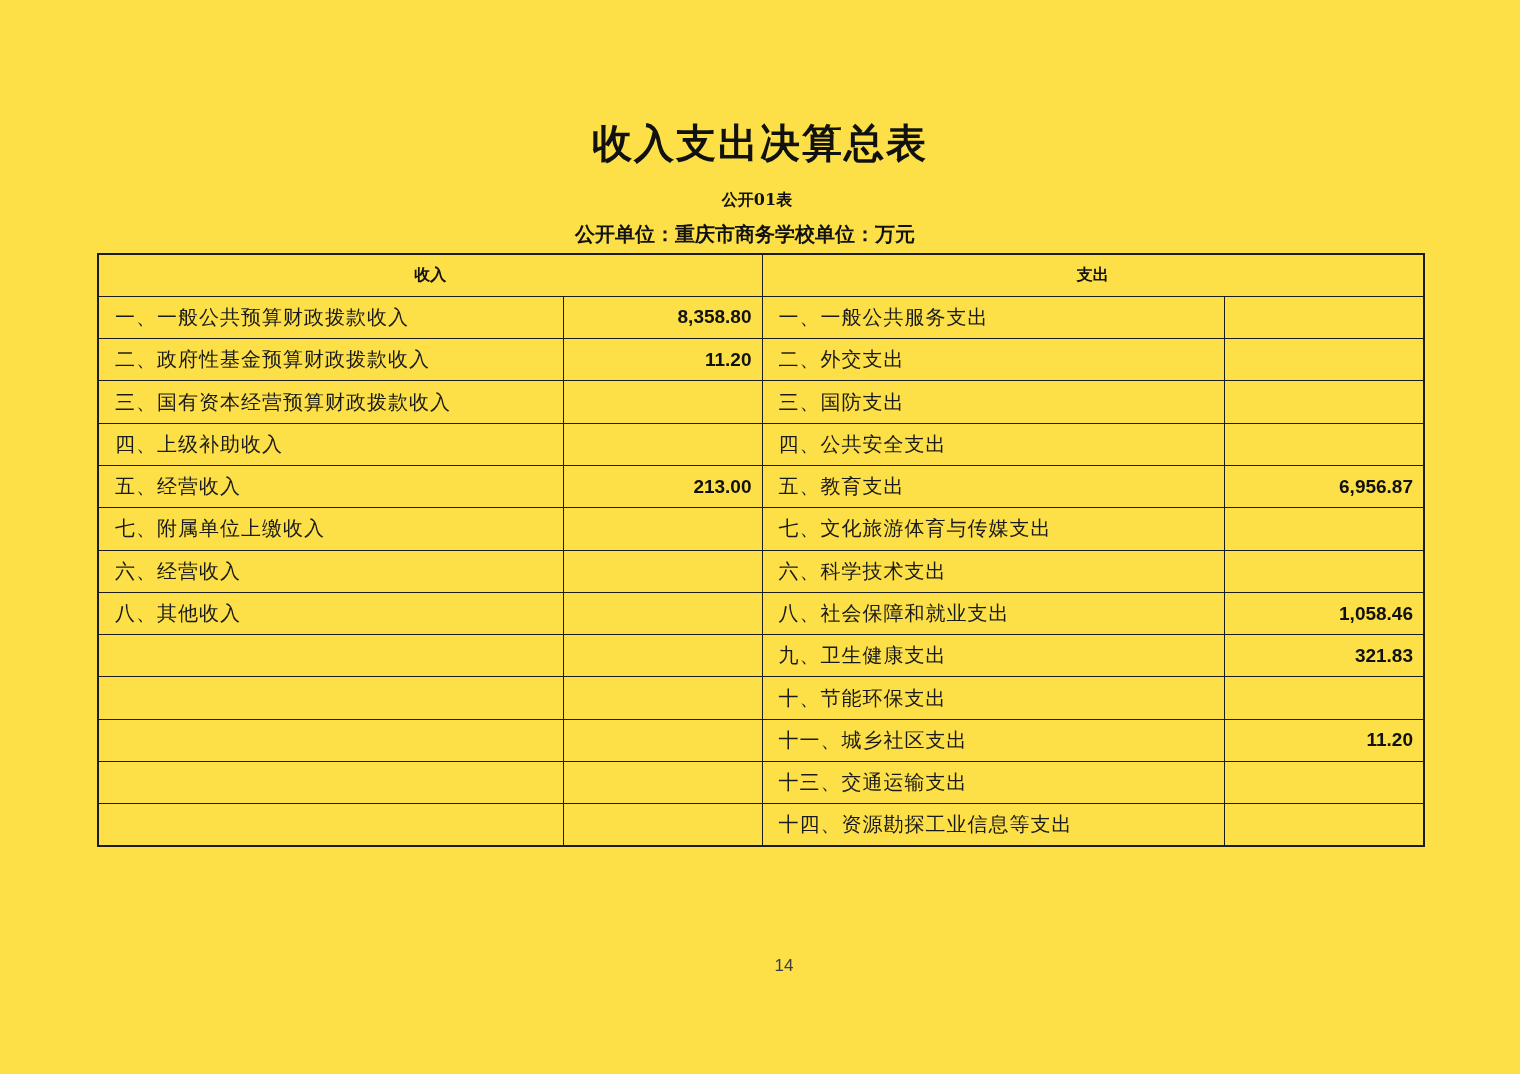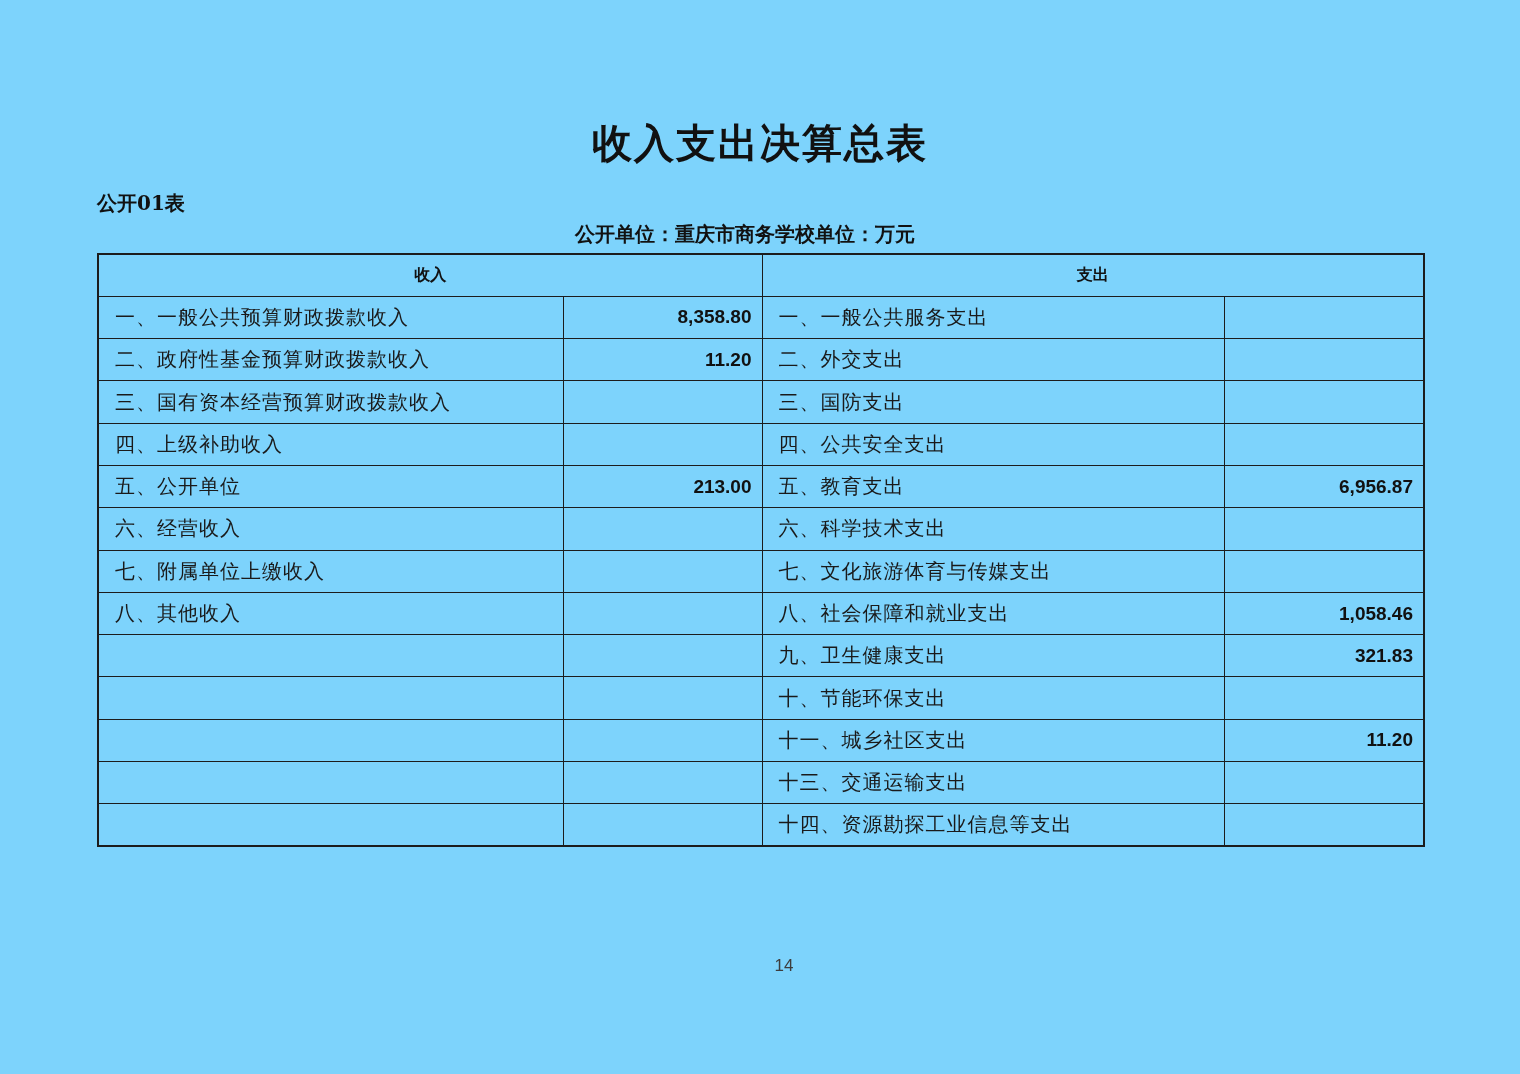--- a/index.html
+++ b/index.html
@@ -4,40 +4,40 @@
 <style>
   * { margin: 0; padding: 0; box-sizing: border-box; }
   html, body {
     width: 1520px; height: 1074px;
     background: #ffffff;
     font-family: "Liberation Sans", "DejaVu Sans", sans-serif;
   }
   .page {
     position: relative;
     width: 1520px; height: 1074px;
-    background: #7dd3fc;
+    background: #fde047;
     overflow: hidden;
   }
   .doc-title {
     position: absolute;
     top: 116px; left: 0; width: 1520px;
     text-align: center;
     font-family: "Liberation Sans", "DejaVu Sans", sans-serif;
     font-size: 40px;
     font-weight: bold;
     letter-spacing: 2px;
     color: #111;
   }
   .meta-code {
     position: absolute;
     top: 190px; left: 97px; width: 1326px;
-    text-align: left;
+    text-align: center;
     padding-right: 6px;
     font-family: "DejaVu Serif", "Liberation Serif", serif;
-    font-size: 20px;
+    font-size: 16px;
     font-weight: 600;
     color: #111;
   }
   .meta-row {
     position: absolute;
     top: 221px; left: 80px; width: 1326px;
     display: flex;
     justify-content: center;
     align-items: baseline;
   }
@@ -150,35 +150,35 @@
           <td class="cell-label">三、国防支出</td>
           <td class="cell-amount"></td>
         </tr>
         <tr>
           <td class="cell-label">四、上级补助收入</td>
           <td class="cell-amount"></td>
           <td class="cell-label">四、公共安全支出</td>
           <td class="cell-amount"></td>
         </tr>
         <tr>
-          <td class="cell-label">五、公开单位</td>
+          <td class="cell-label">五、经营收入</td>
           <td class="cell-amount">213.00</td>
           <td class="cell-label">五、教育支出</td>
           <td class="cell-amount">6,956.87</td>
         </tr>
         <tr>
+          <td class="cell-label">七、附属单位上缴收入</td>
+          <td class="cell-amount"></td>
+          <td class="cell-label">七、文化旅游体育与传媒支出</td>
+          <td class="cell-amount"></td>
+        </tr>
+        <tr>
           <td class="cell-label">六、经营收入</td>
           <td class="cell-amount"></td>
           <td class="cell-label">六、科学技术支出</td>
-          <td class="cell-amount"></td>
-        </tr>
-        <tr>
-          <td class="cell-label">七、附属单位上缴收入</td>
-          <td class="cell-amount"></td>
-          <td class="cell-label">七、文化旅游体育与传媒支出</td>
           <td class="cell-amount"></td>
         </tr>
         <tr>
           <td class="cell-label">八、其他收入</td>
           <td class="cell-amount"></td>
           <td class="cell-label">八、社会保障和就业支出</td>
           <td class="cell-amount">1,058.46</td>
         </tr>
         <tr>
           <td class="cell-label"></td>

